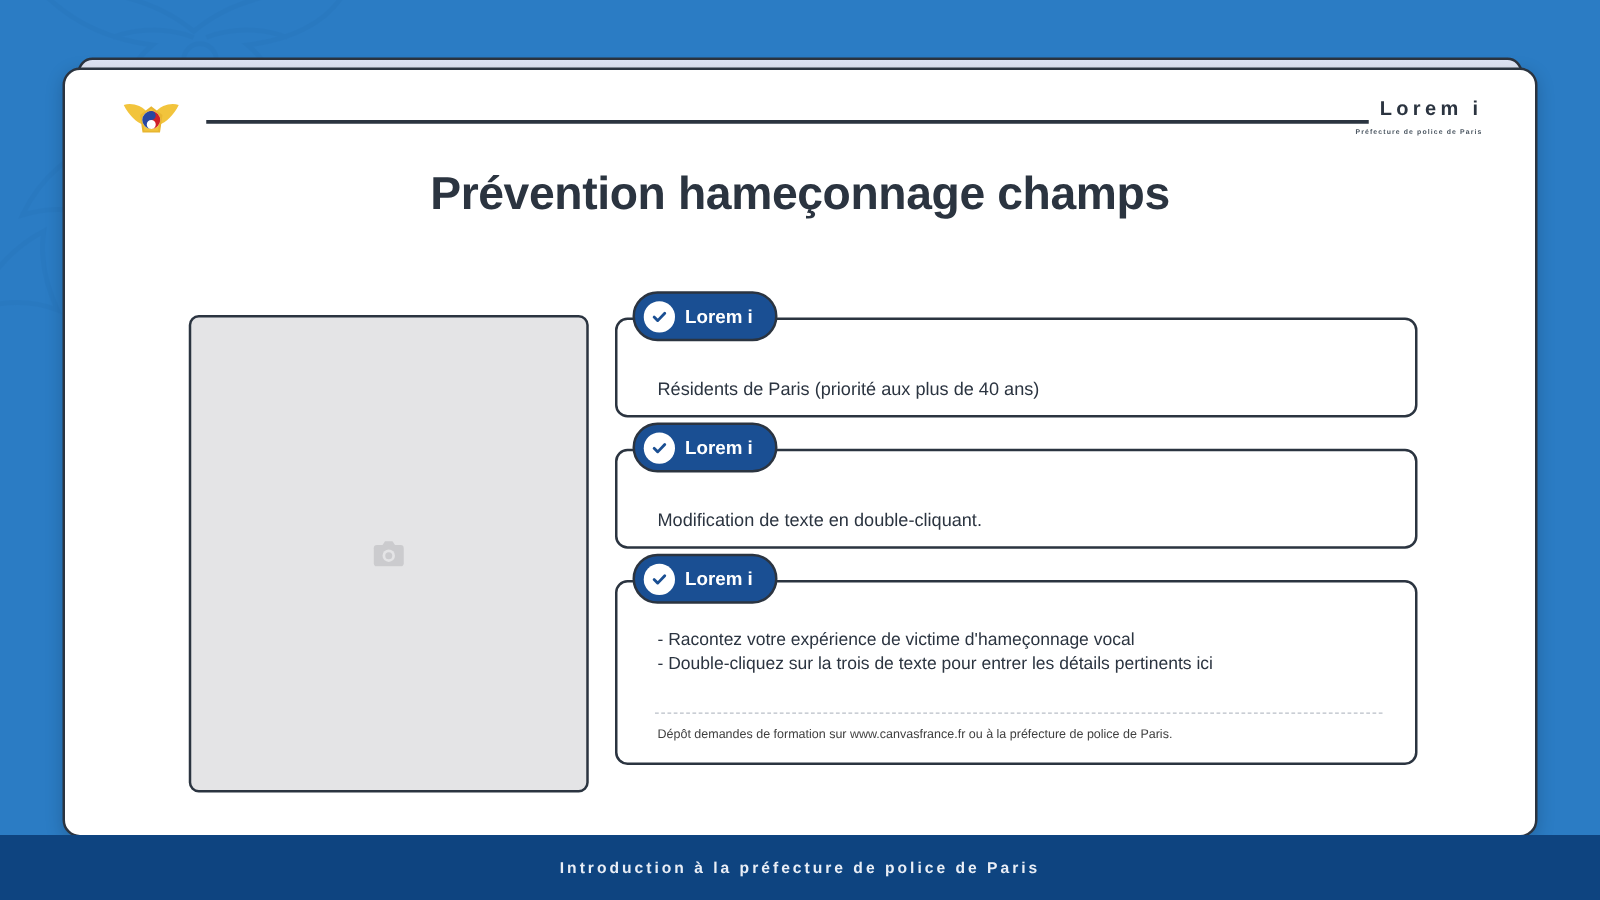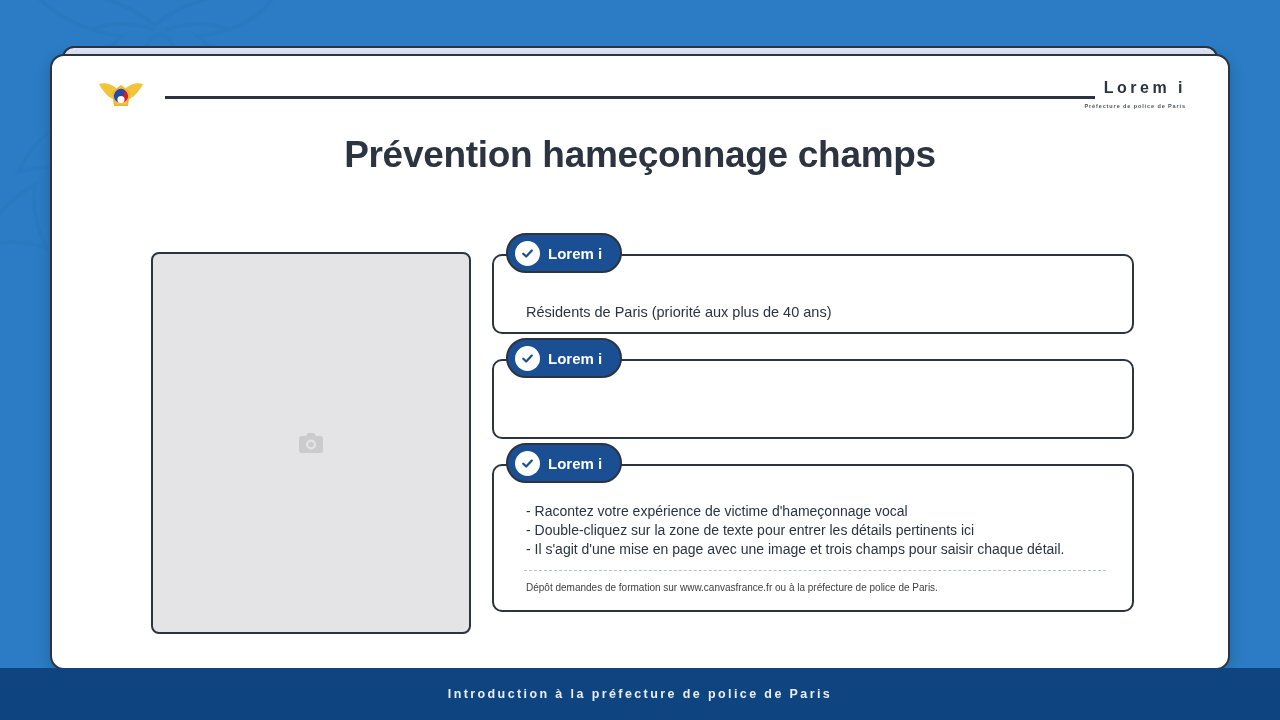--- a/index.html
+++ b/index.html
@@ -335,35 +335,35 @@
 
       <div class="info-card card-2">
         <div class="card-badge">
           <span class="badge-check">
             <svg viewBox="0 0 16 16" xmlns="http://www.w3.org/2000/svg">
               <path d="M3.5 8.2 L6.6 11.2 L12.6 4.9" stroke="#1a4f93" stroke-width="2.4" fill="none" stroke-linecap="round" stroke-linejoin="round"></path>
             </svg>
           </span>
           <span class="badge-label">Lorem i</span>
         </div>
+        <div class="card-text">Modification de texte en double-cliquant.</div>
       </div>
 
       <div class="info-card card-3">
         <div class="card-badge">
           <span class="badge-check">
             <svg viewBox="0 0 16 16" xmlns="http://www.w3.org/2000/svg">
               <path d="M3.5 8.2 L6.6 11.2 L12.6 4.9" stroke="#1a4f93" stroke-width="2.4" fill="none" stroke-linecap="round" stroke-linejoin="round"></path>
             </svg>
           </span>
           <span class="badge-label">Lorem i</span>
         </div>
         <div class="card-lines">
           <div class="card-line">- Racontez votre expérience de victime d'hameçonnage vocal</div>
-          <div class="card-line">- Double-cliquez sur la zone de texte pour entrer les détails pertinents ici</div>
-          <div class="card-line">- Il s'agit d'une mise en page avec une image et trois champs pour saisir chaque détail.</div>
+          <div class="card-line">- Double-cliquez sur la trois de texte pour entrer les détails pertinents ici</div>
         </div>
         <div class="card-divider"></div>
         <div class="card-link">Dépôt demandes de formation sur www.canvasfrance.fr ou à la préfecture de police de Paris.</div>
       </div>
 
     </div>
   </div>
 </div>
 
 <div class="footer-bar">

